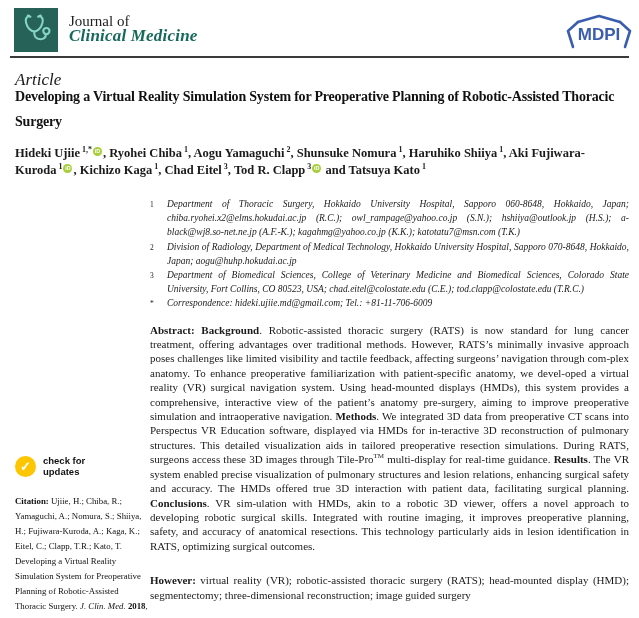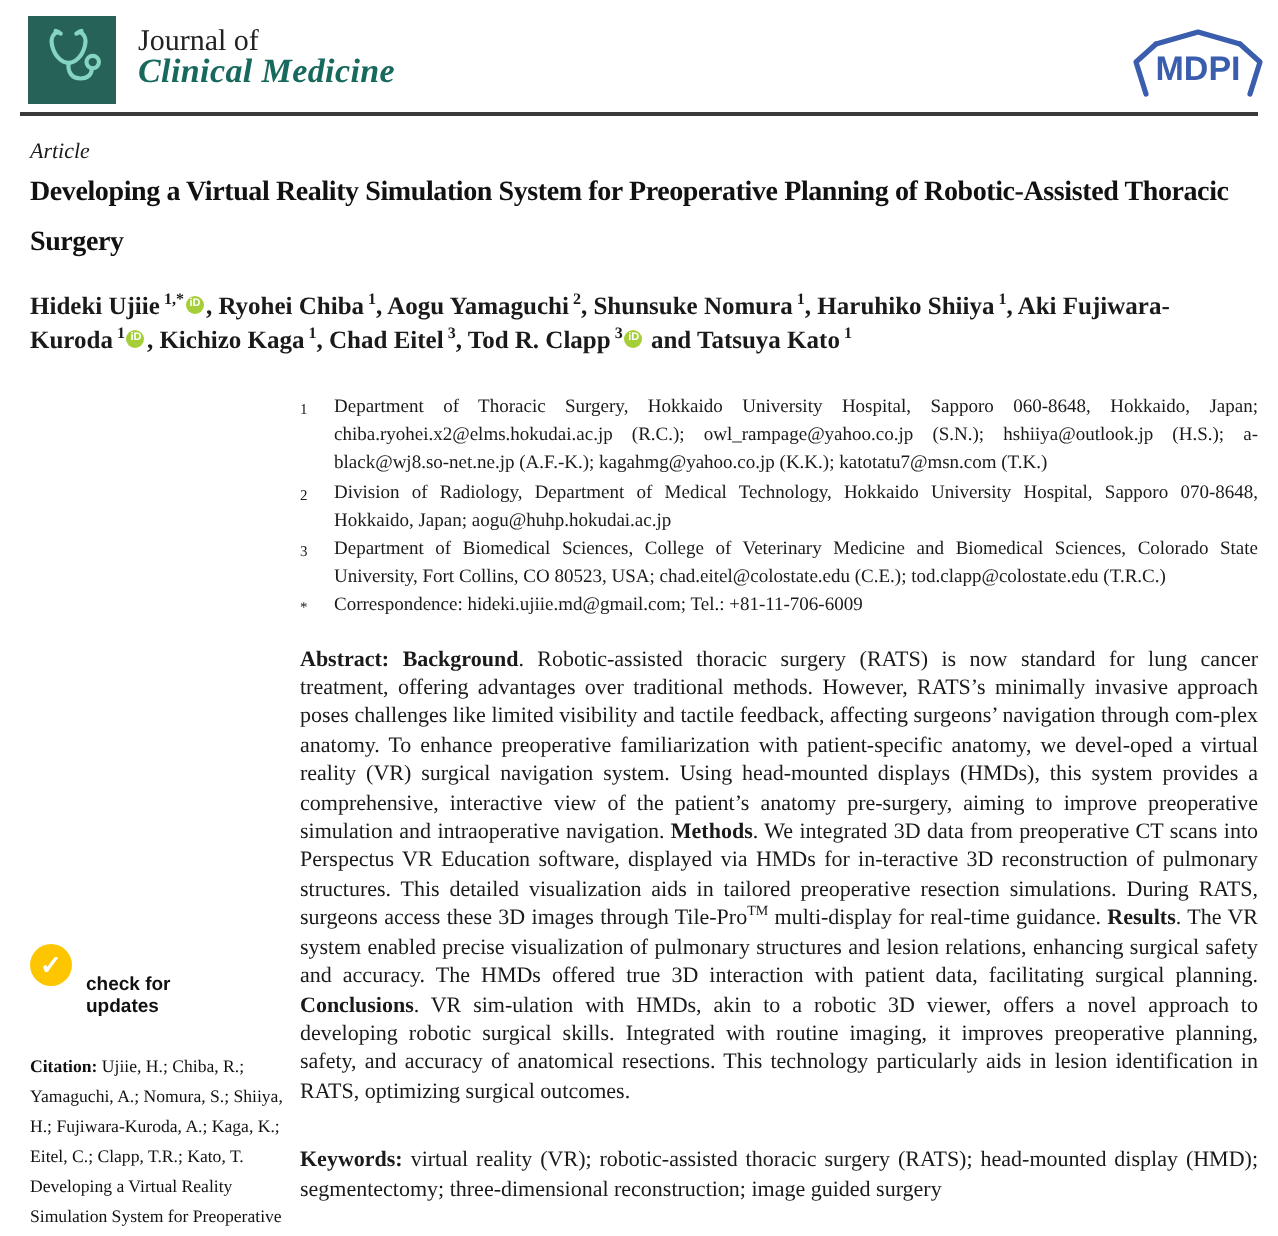--- a/index.html
+++ b/index.html
@@ -31,21 +31,21 @@
   }
   .mdpi-logo { position:absolute; left:564px; top:13px; }
   .header-rule {
     position:absolute; left:10px; right:10px; top:56px;
     height:2px; background:#3a3a3a;
   }
 
   
   .article-type {
     position:absolute; left:15px; top:70px;
-    font-style:italic; font-size:11px;
+    font-style:italic; font-size:17px;
   }
   .paper-title {
     position:absolute; left:15px; top:85px; width:614px;
     font-size:14px; font-weight:bold; line-height:24.5px;
     color:#111; letter-spacing:-0.2px;
   }
   .authors {
     position:absolute; left:15px; top:145px; width:600px;
     font-size:12.5px; font-weight:bold; line-height:17px;
   }
@@ -55,40 +55,40 @@
     background:#a6ce39; color:#fff;
     font:700 5.5px/9px "Liberation Sans", sans-serif;
     text-align:center; vertical-align:4px; margin:0 1px;
   }
 
   
   .main-col { position:absolute; left:150px; top:197px; width:479px; }
   .affiliations { font-size:9.5px; line-height:14.2px; }
   .aff-row { display:flex; }
   .aff-marker { width:17px; flex-shrink:0; font-size:7.5px; padding-top:1px; }
-  .aff-text { flex:1; text-align:justify; }
+  .aff-text { flex:1; text-align:justify;font-style:italic; }
   .abstract {
     margin-top:11px; font-size:11px; line-height:14.4px; text-align:justify;
   }
   .abstract sup { font-size:7px; vertical-align:super; line-height:0; }
   .keywords {
     margin-top:20px; font-size:11px; line-height:14.4px; text-align:justify;
   }
 
   
   .sidebar { position:absolute; left:15px; top:456px; width:133px; }
   .check-badge { display:flex; align-items:center; cursor:pointer; }
   .check-circle {
     width:21px; height:21px; border-radius:50%; background:#fdc600;
     color:#fff; font:700 13px/21px "Liberation Sans", sans-serif;
     text-align:center; flex-shrink:0;
   }
   .check-text {
     margin-left:7px;
-    font:700 9.5px/10.5px "Liberation Sans", sans-serif; color:#111;margin-top:32px;
+    font:700 9.5px/10.5px "Liberation Sans", sans-serif; color:#111;
   }
   .citation {
     margin-top:17px; font-size:8.8px; line-height:15px; color:#111;
   }
 </style>
 </head>
 <body>
 
 <div class="page">
 
@@ -142,21 +142,21 @@
         <span class="aff-text">Department of Biomedical Sciences, College of Veterinary Medicine and Biomedical Sciences, Colorado State University, Fort Collins, CO 80523, USA; chad.eitel@colostate.edu (C.E.); tod.clapp@colostate.edu (T.R.C.)</span>
       </div>
       <div class="aff-row">
         <span class="aff-marker">*</span>
         <span class="aff-text">Correspondence: hideki.ujiie.md@gmail.com; Tel.: +81-11-706-6009</span>
       </div>
     </div>
 
     <div class="abstract"><b>Abstract: </b><b>Background</b><span>. Robotic-assisted thoracic surgery (RATS) is now standard for lung cancer treatment, offering advantages over traditional methods. However, RATS’s minimally invasive approach poses challenges like limited visibility and tactile feedback, affecting surgeons’ navigation through com-plex anatomy. To enhance preoperative familiarization with patient-specific anatomy, we devel-oped a virtual reality (VR) surgical navigation system. Using head-mounted displays (HMDs), this system provides a comprehensive, interactive view of the patient’s anatomy pre-surgery, aiming to improve preoperative simulation and intraoperative navigation. </span><b>Methods</b><span>. We integrated 3D data from preoperative CT scans into Perspectus VR Education software, displayed via HMDs for in-teractive 3D reconstruction of pulmonary structures. This detailed visualization aids in tailored preoperative resection simulations. During RATS, surgeons access these 3D images through Tile-Pro</span><sup>TM</sup><span> multi-display for real-time guidance. </span><b>Results</b><span>. The VR system enabled precise visualization of pulmonary structures and lesion relations, enhancing surgical safety and accuracy. The HMDs offered true 3D interaction with patient data, facilitating surgical planning. </span><b>Conclusions</b><span>. VR sim-ulation with HMDs, akin to a robotic 3D viewer, offers a novel approach to developing robotic surgical skills. Integrated with routine imaging, it improves preoperative planning, safety, and accuracy of anatomical resections. This technology particularly aids in lesion identification in RATS, optimizing surgical outcomes.</span></div>
 
-    <div class="keywords"><b>Keywords: </b><span>virtual reality (VR); robotic-assisted thoracic surgery (RATS); head-mounted display (HMD); segmentectomy; three-dimensional reconstruction; image guided surgery</span></div>
+    <div class="keywords"><b>However: </b><span>virtual reality (VR); robotic-assisted thoracic surgery (RATS); head-mounted display (HMD); segmentectomy; three-dimensional reconstruction; image guided surgery</span></div>
 
   </div>
 
   <div class="sidebar">
 
     <div class="check-badge">
       <span class="check-circle">✓</span>
       <span class="check-text">
         <span>check for</span><br>
         <span>updates</span>

